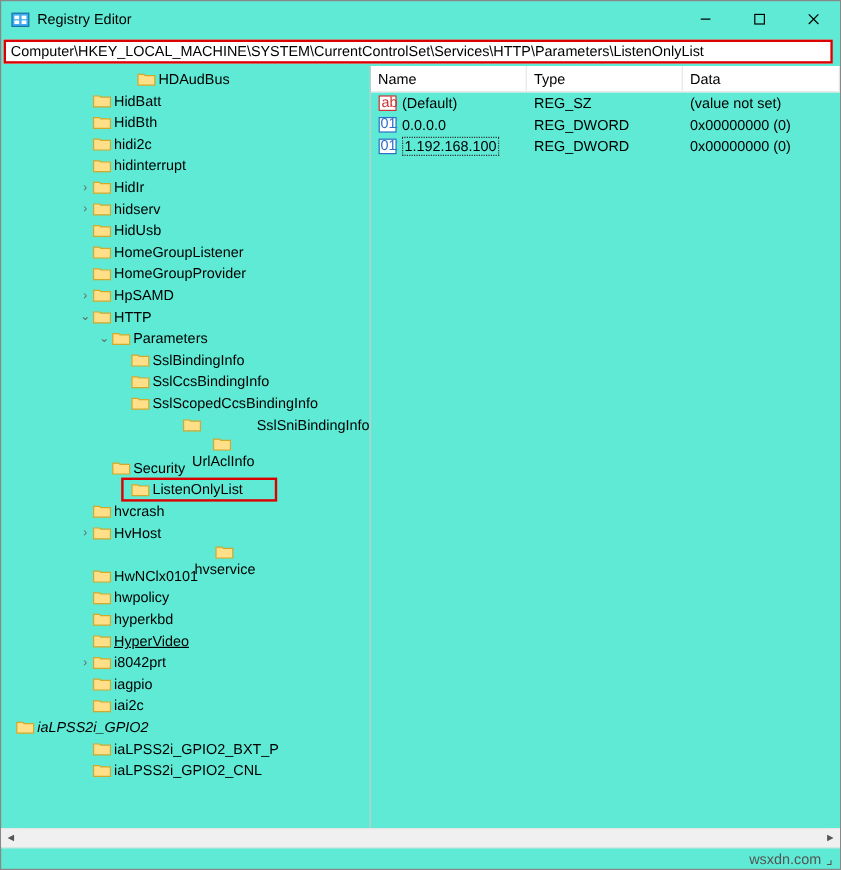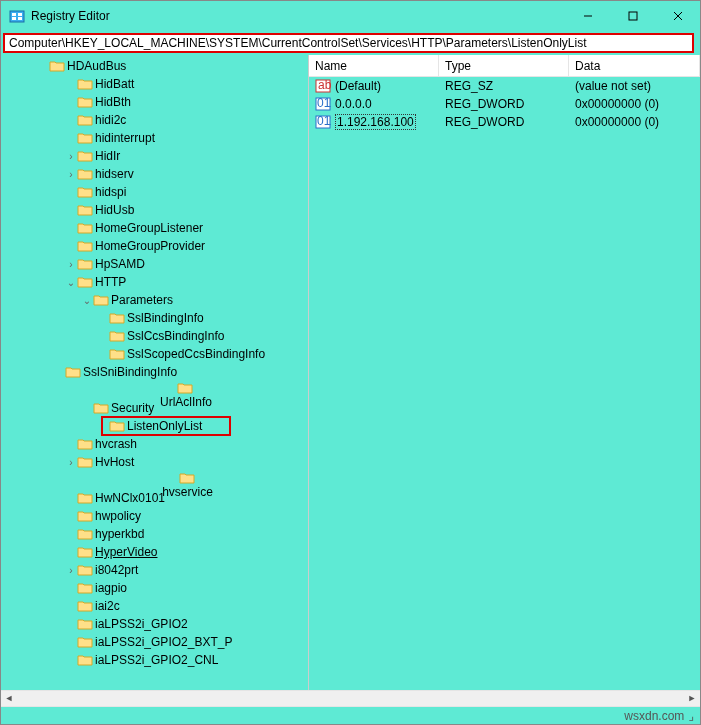--- a/index.html
+++ b/index.html
@@ -72,21 +72,21 @@
   </div>
 
 
   <div class="addrwrap">
     <span>Computer\HKEY_LOCAL_MACHINE\SYSTEM\CurrentControlSet\Services\HTTP\Parameters\ListenOnlyList</span>
   </div>
 
   <div class="body">
 
     <div class="tree" id="tree">
-        <div class="treeitem" style="padding-left: 36px;">
+        <div class="treeitem" style="padding-left: 101px;">
           <span class="expander"></span>
           <span class="folder"><svg width="16" height="14">
               <path d="M1 3 L6 3 L7 4 L15 4 L15 12 L1 12 Z" fill="#ffe089" stroke="#d4a828"></path>
             </svg></span>
           <span class="lbl">HDAudBus</span>
         </div>
         <div class="treeitem" style="padding-left: 64px;">
           <span class="expander"></span>
           <span class="folder"><svg width="16" height="14">
               <path d="M1 3 L6 3 L7 4 L15 4 L15 12 L1 12 Z" fill="#ffe089" stroke="#d4a828"></path>
@@ -120,27 +120,20 @@
               <path d="M1 3 L6 3 L7 4 L15 4 L15 12 L1 12 Z" fill="#ffe089" stroke="#d4a828"></path>
             </svg></span>
           <span class="lbl">HidIr</span>
         </div>
         <div class="treeitem" style="padding-left: 64px;">
           <span class="expander">›</span>
           <span class="folder"><svg width="16" height="14">
               <path d="M1 3 L6 3 L7 4 L15 4 L15 12 L1 12 Z" fill="#ffe089" stroke="#d4a828"></path>
             </svg></span>
           <span class="lbl">hidserv</span>
-        </div>
-        <div class="treeitem" style="padding-left: 64px;">
-          <span class="expander"></span>
-          <span class="folder"><svg width="16" height="14">
-              <path d="M1 3 L6 3 L7 4 L15 4 L15 12 L1 12 Z" fill="#ffe089" stroke="#d4a828"></path>
-            </svg></span>
-          <span class="lbl">hidspi</span>
         </div>
         <div class="treeitem" style="padding-left: 64px;">
           <span class="expander"></span>
           <span class="folder"><svg width="16" height="14">
               <path d="M1 3 L6 3 L7 4 L15 4 L15 12 L1 12 Z" fill="#ffe089" stroke="#d4a828"></path>
             </svg></span>
           <span class="lbl">HidUsb</span>
         </div>
         <div class="treeitem" style="padding-left: 64px;">
           <span class="expander"></span>
@@ -191,21 +184,21 @@
             </svg></span>
           <span class="lbl">SslCcsBindingInfo</span>
         </div>
         <div class="treeitem" style="padding-left: 96px;">
           <span class="expander"></span>
           <span class="folder"><svg width="16" height="14">
               <path d="M1 3 L6 3 L7 4 L15 4 L15 12 L1 12 Z" fill="#ffe089" stroke="#d4a828"></path>
             </svg></span>
           <span class="lbl">SslScopedCcsBindingInfo</span>
         </div>
-        <div class="treeitem" style="padding-left: 52px;">
+        <div class="treeitem" style="padding-left: 96px; justify-content: space-between;">
           <span class="expander"></span>
           <span class="folder"><svg width="16" height="14">
               <path d="M1 3 L6 3 L7 4 L15 4 L15 12 L1 12 Z" fill="#ffe089" stroke="#d4a828"></path>
             </svg></span>
           <span class="lbl">SslSniBindingInfo</span>
         </div>
         <div class="treeitem" style="padding-left: 61px; flex-direction: column;">
           <span class="expander"></span>
           <span class="folder"><svg width="16" height="14">
               <path d="M1 3 L6 3 L7 4 L15 4 L15 12 L1 12 Z" fill="#ffe089" stroke="#d4a828"></path>
@@ -290,21 +283,21 @@
             </svg></span>
           <span class="lbl">iagpio</span>
         </div>
         <div class="treeitem" style="padding-left: 64px;">
           <span class="expander"></span>
           <span class="folder"><svg width="16" height="14">
               <path d="M1 3 L6 3 L7 4 L15 4 L15 12 L1 12 Z" fill="#ffe089" stroke="#d4a828"></path>
             </svg></span>
           <span class="lbl">iai2c</span>
         </div>
-        <div class="treeitem" style="padding-left: 64px;">
+        <div class="treeitem" style=" font-style: italic;">
           <span class="expander"></span>
           <span class="folder"><svg width="16" height="14">
               <path d="M1 3 L6 3 L7 4 L15 4 L15 12 L1 12 Z" fill="#ffe089" stroke="#d4a828"></path>
             </svg></span>
           <span class="lbl">iaLPSS2i_GPIO2</span>
         </div>
         <div class="treeitem" style="padding-left: 64px;">
           <span class="expander"></span>
           <span class="folder"><svg width="16" height="14">
               <path d="M1 3 L6 3 L7 4 L15 4 L15 12 L1 12 Z" fill="#ffe089" stroke="#d4a828"></path>

